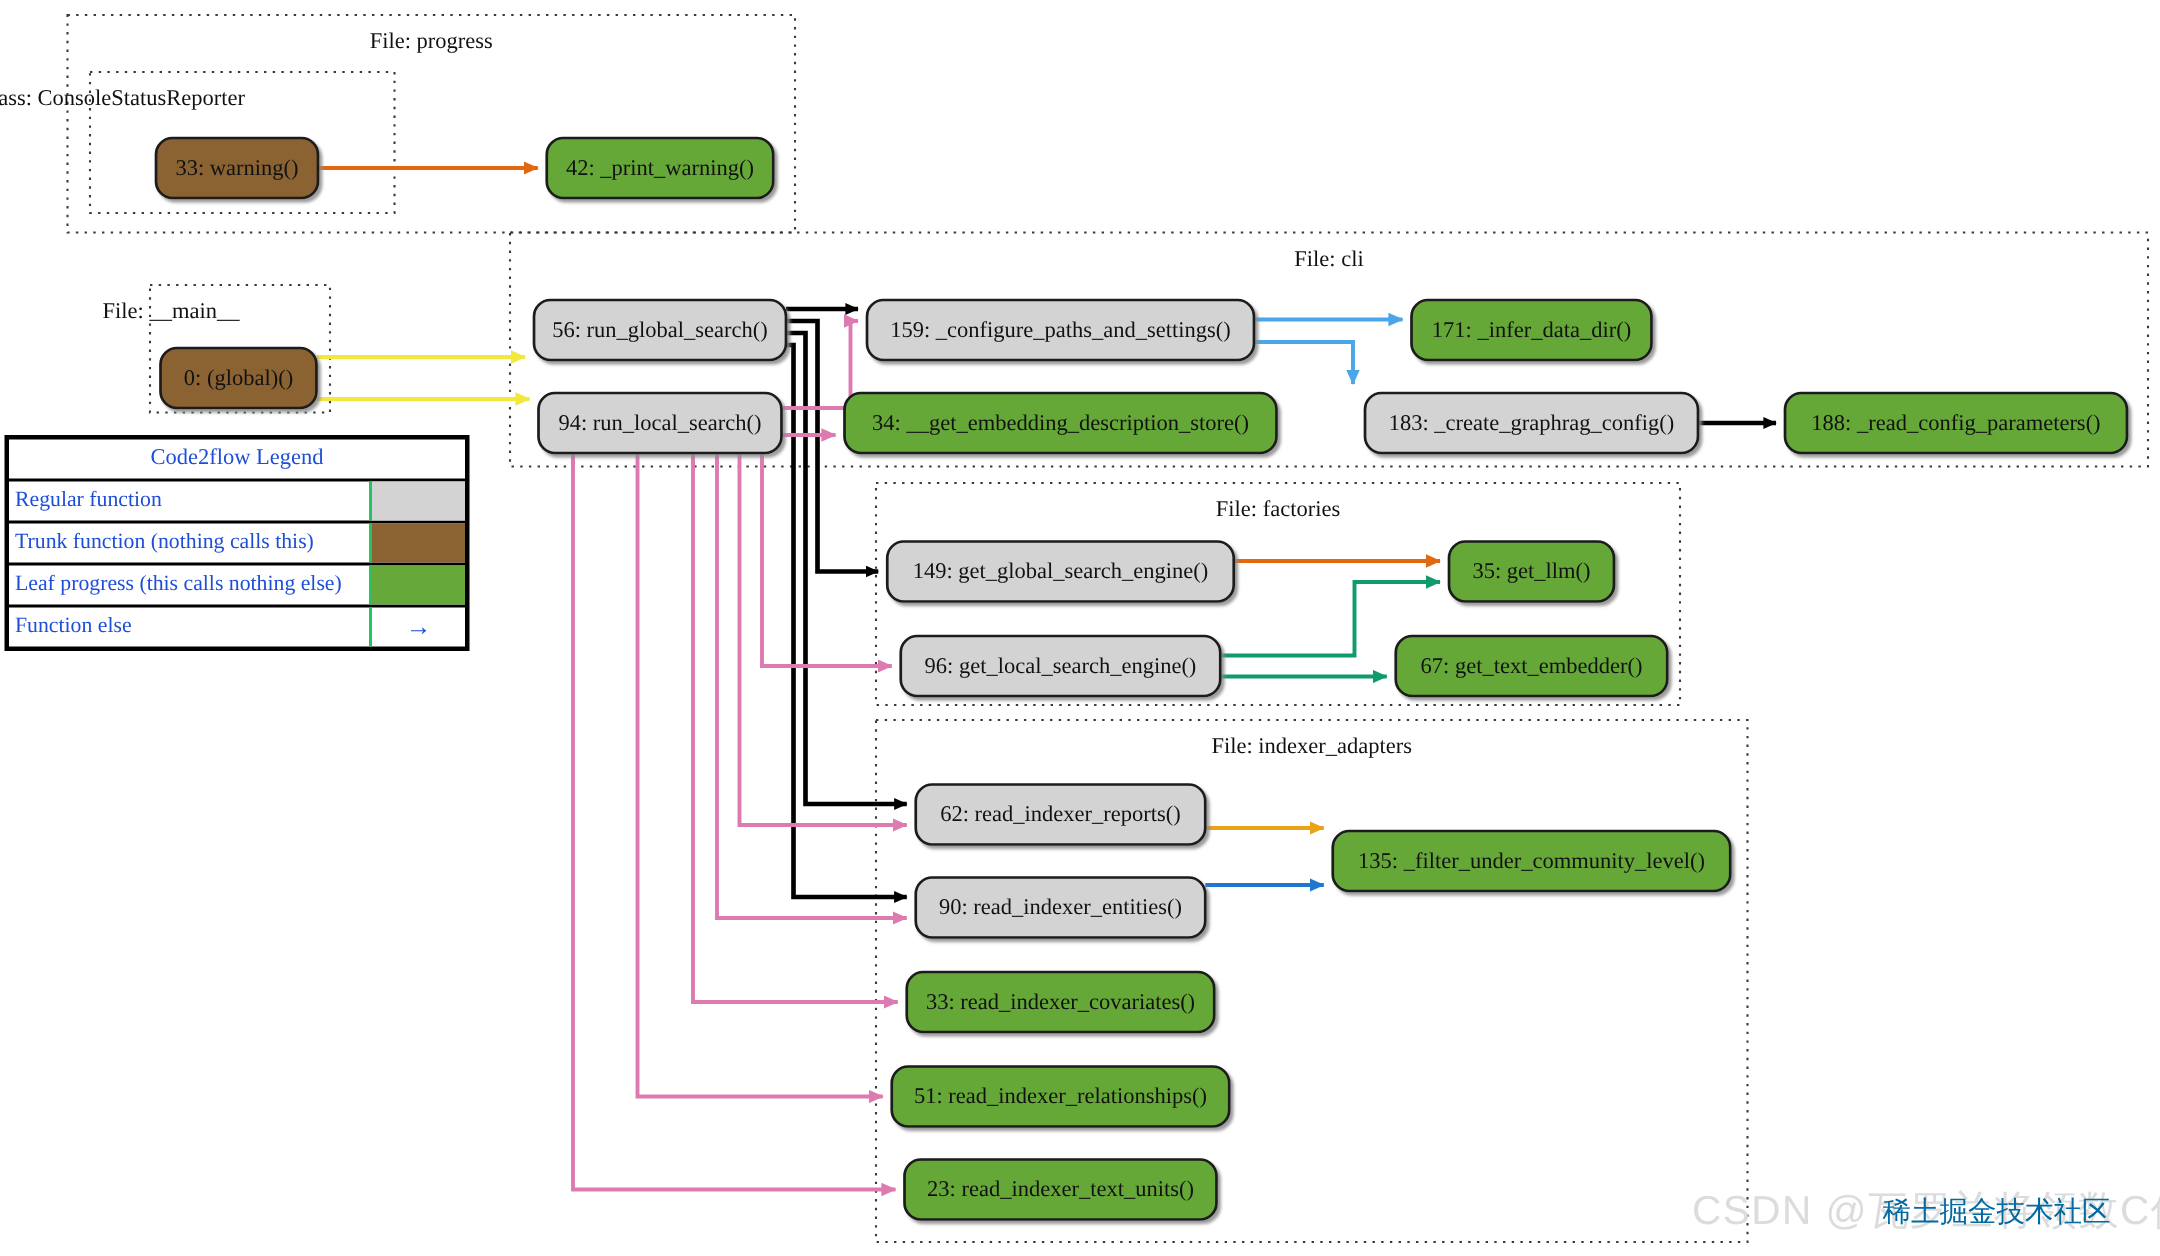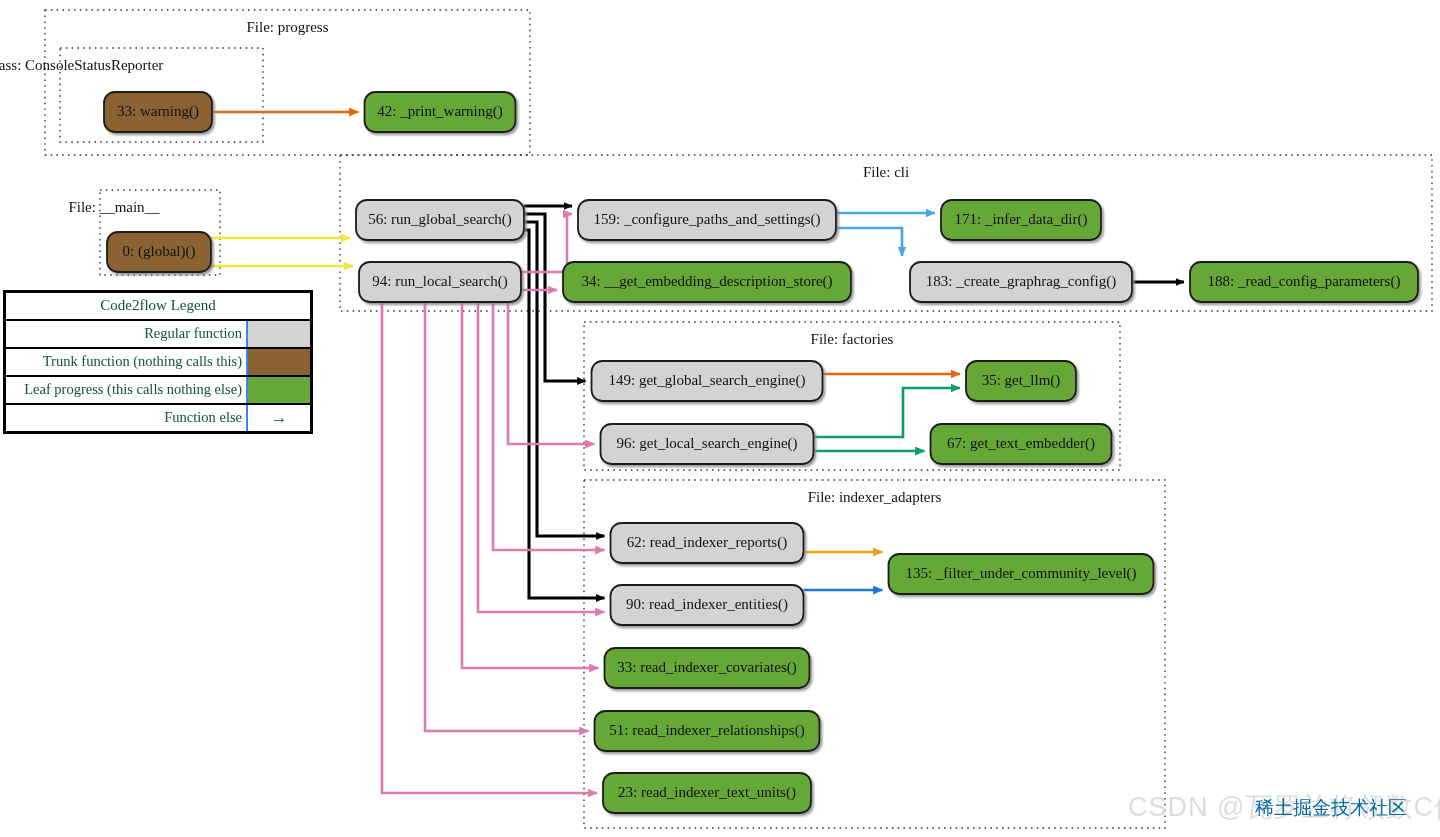--- a/index.html
+++ b/index.html
@@ -5,25 +5,25 @@
   html,body{margin:0;padding:0;background:#ffffff;}
   body{width:1440px;height:837px;font-family:"Liberation Serif","DejaVu Serif",serif;overflow:hidden;}
   #stage{position:relative;width:1140px;height:837px;background:#fff;}
   svg#graph{position:absolute;left:0;top:0;width:1440px;height:837px;}
 
   .cluster-label{font-family:"Liberation Serif",serif;font-size:15px;fill:#111;text-anchor:middle;}
   .node-label{font-family:"Liberation Serif",serif;font-size:15px;fill:#111;text-anchor:middle;dominant-baseline:middle;}
 
   
   #legend{position:absolute;left:3px;top:290px;width:310px;border:3px solid #000;background:#fff;
-          box-sizing:border-box;font-family:"Liberation Serif",serif;font-size:14.5px;color:#14532d;}
+          box-sizing:border-box;font-family:"Liberation Serif",serif;font-size:14.5px;color:#1d4ed8;}
   #legend .lrow{display:flex;border-top:2px solid #000;}
   #legend .lrow:first-child{border-top:none;}
   #legend .ltitle{padding:4px 0 5px;text-align:center;font-size:15px;}
-  #legend .ltext{flex:1;text-align:right;padding:4px 4px 5px;border-right:2px solid #3b82f6;white-space:nowrap;}
+  #legend .ltext{flex:1;text-align:left;padding:4px 4px 5px;border-right:2px solid #22c55e;white-space:nowrap;}
   #legend .lswatch{width:62px;}
   #legend .larrow{width:62px;text-align:center;font-size:17px;padding-top:3px;}
 
   #watermark{position:absolute;left:1128px;top:789px;font-family:"Liberation Sans",sans-serif;
              font-size:27px;color:#dcdcdc;white-space:nowrap;letter-spacing:1px;user-select:none;}
   #watermark2{position:absolute;left:1255px;top:795px;font-family:"Liberation Sans",sans-serif;
              font-size:19px;color:#0369a1;white-space:nowrap;user-select:none;}
 </style>
 </head>
 <body>

